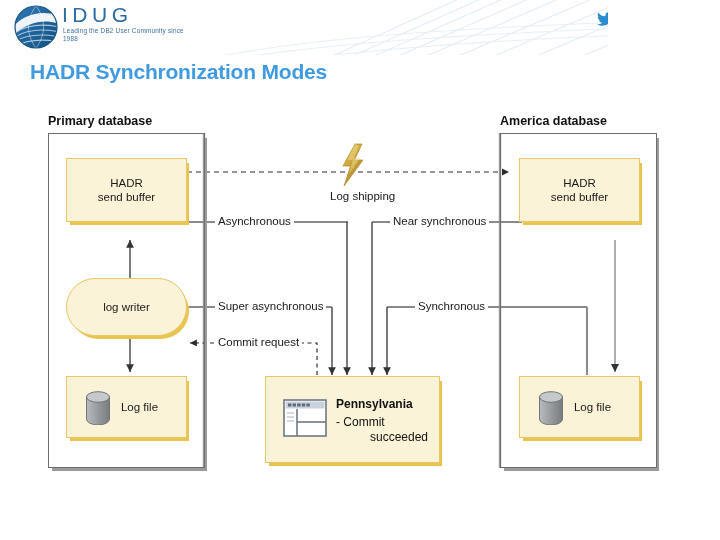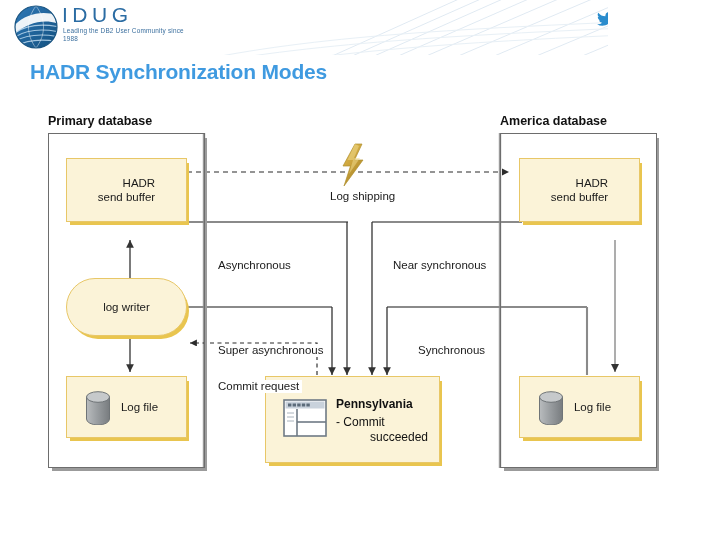--- a/index.html
+++ b/index.html
@@ -131,21 +131,21 @@
     position: absolute;
     background: #fbf3d8;
     border: 1px solid #e8c767;
     box-sizing: border-box;
     box-shadow: 3px 4px 0 -1px #e9c54f;
     display: flex;
     align-items: center;
     justify-content: center;
   }
   .ybox-text {
-    text-align: right;
+    text-align: center;
     font-size: 11.5px;
     color: #1a1a1a;
     line-height: 14px;
     font-family: "Liberation Sans", sans-serif;
   }
 
   .outer-box {
     position: absolute;
     border: 1px solid #6d6d6d;
     background: transparent;
@@ -161,21 +161,20 @@
   }
 
   .conn-label {
     position: absolute;
     font-size: 11.5px;
     color: #1a1a1a;
     white-space: nowrap;
     background: #ffffff;
     padding: 0 3px;
     line-height: 13px;
-    margin-top: 44px;
   }
 
   .db-cyl {
     position: absolute;
   }
 
   #apps-box {
     position: absolute;
     background: #fbf3d8;
     border: 1px solid #e8c767;

